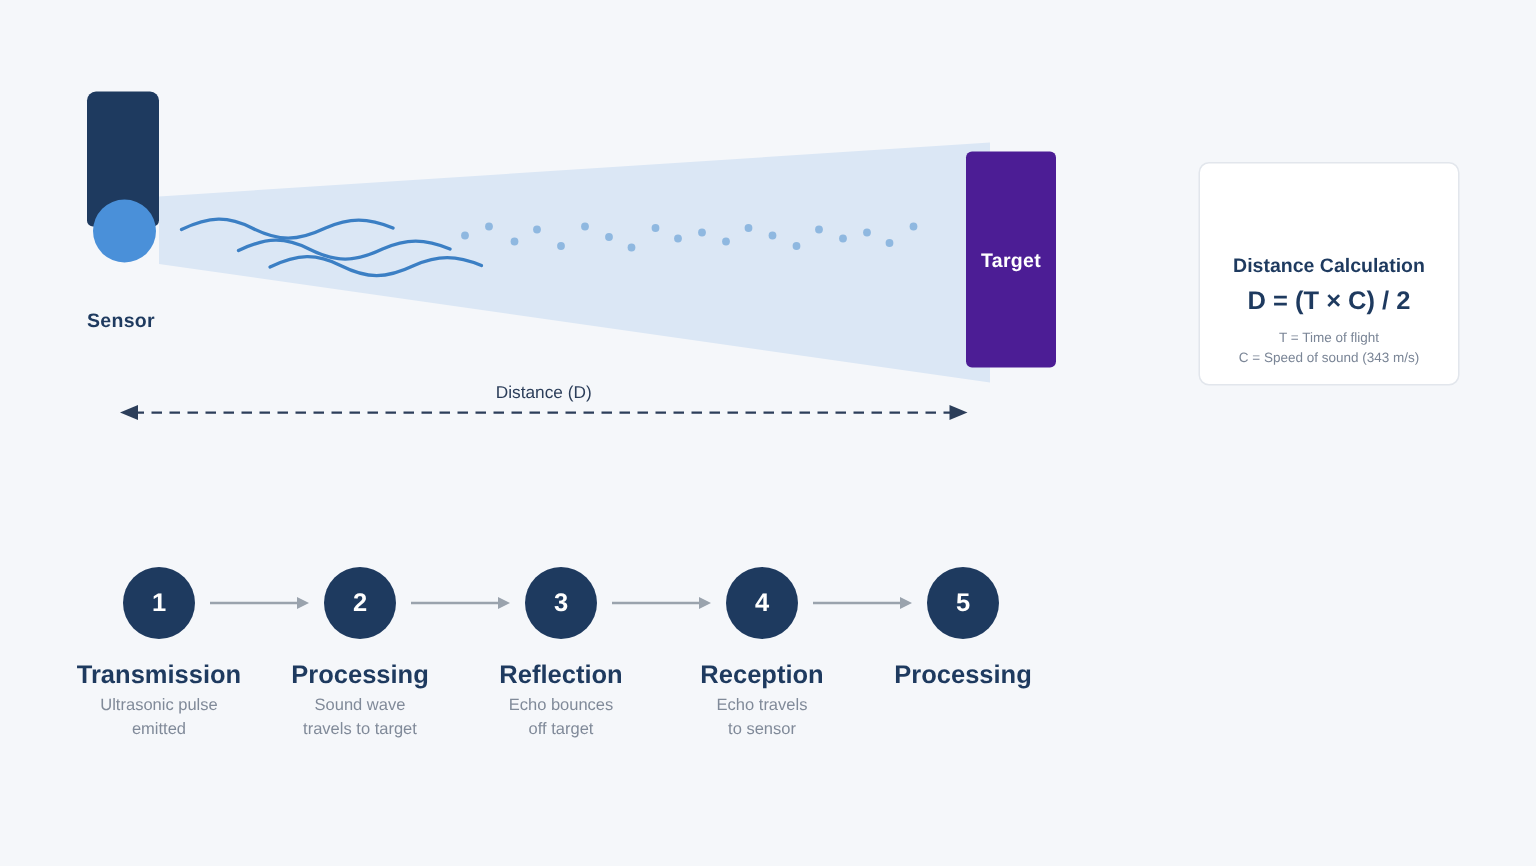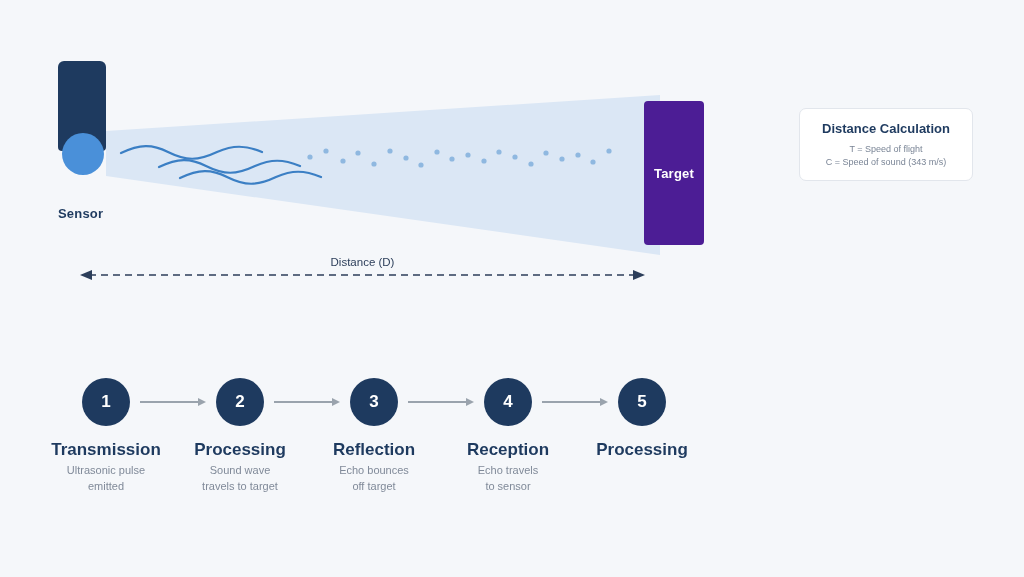--- a/index.html
+++ b/index.html
@@ -93,20 +93,21 @@
     border: 1px solid #e2e6ec;
     border-radius: 7px;
     padding: 12px 10px 11px 10px;
     text-align: center;
   }
   .formula-title {
     font-size: 13px;
     font-weight: bold;
     color: #1e3a5f;
     margin-bottom: 7px;
+    margin-top: 48px;
   }
   .formula-eq {
     font-size: 17px;
     font-weight: bold;
     color: #1e3a5f;
     margin-bottom: 8px;
   }
   .formula-note {
     font-size: 9px;
     color: #7a8596;
@@ -205,21 +206,22 @@
   <div class="sensor-label">Sensor</div>
 
   <div class="distance-label">Distance (D)</div>
 
   <div class="target-block">
     <span class="target-label">Target</span>
   </div>
 
   <div class="formula-card">
     <div class="formula-title">Distance Calculation</div>
-    <div class="formula-note">T = Speed of flight</div>
+    <div class="formula-eq">D = (T × C) / 2</div>
+    <div class="formula-note">T = Time of flight</div>
     <div class="formula-note">C = Speed of sound (343 m/s)</div>
   </div>
 
   <div id="steps">
       <svg width="1024" height="120" style="position:absolute;left:0;top:0;">
         <line x1="140" y1="24" x2="199" y2="24" stroke="#9aa3ad" stroke-width="1.8"></line>
         <polygon points="206,24 198,20 198,28" fill="#9aa3ad"></polygon>
         <line x1="274" y1="24" x2="333" y2="24" stroke="#9aa3ad" stroke-width="1.8"></line>
         <polygon points="340,24 332,20 332,28" fill="#9aa3ad"></polygon>
         <line x1="408" y1="24" x2="467" y2="24" stroke="#9aa3ad" stroke-width="1.8"></line>

